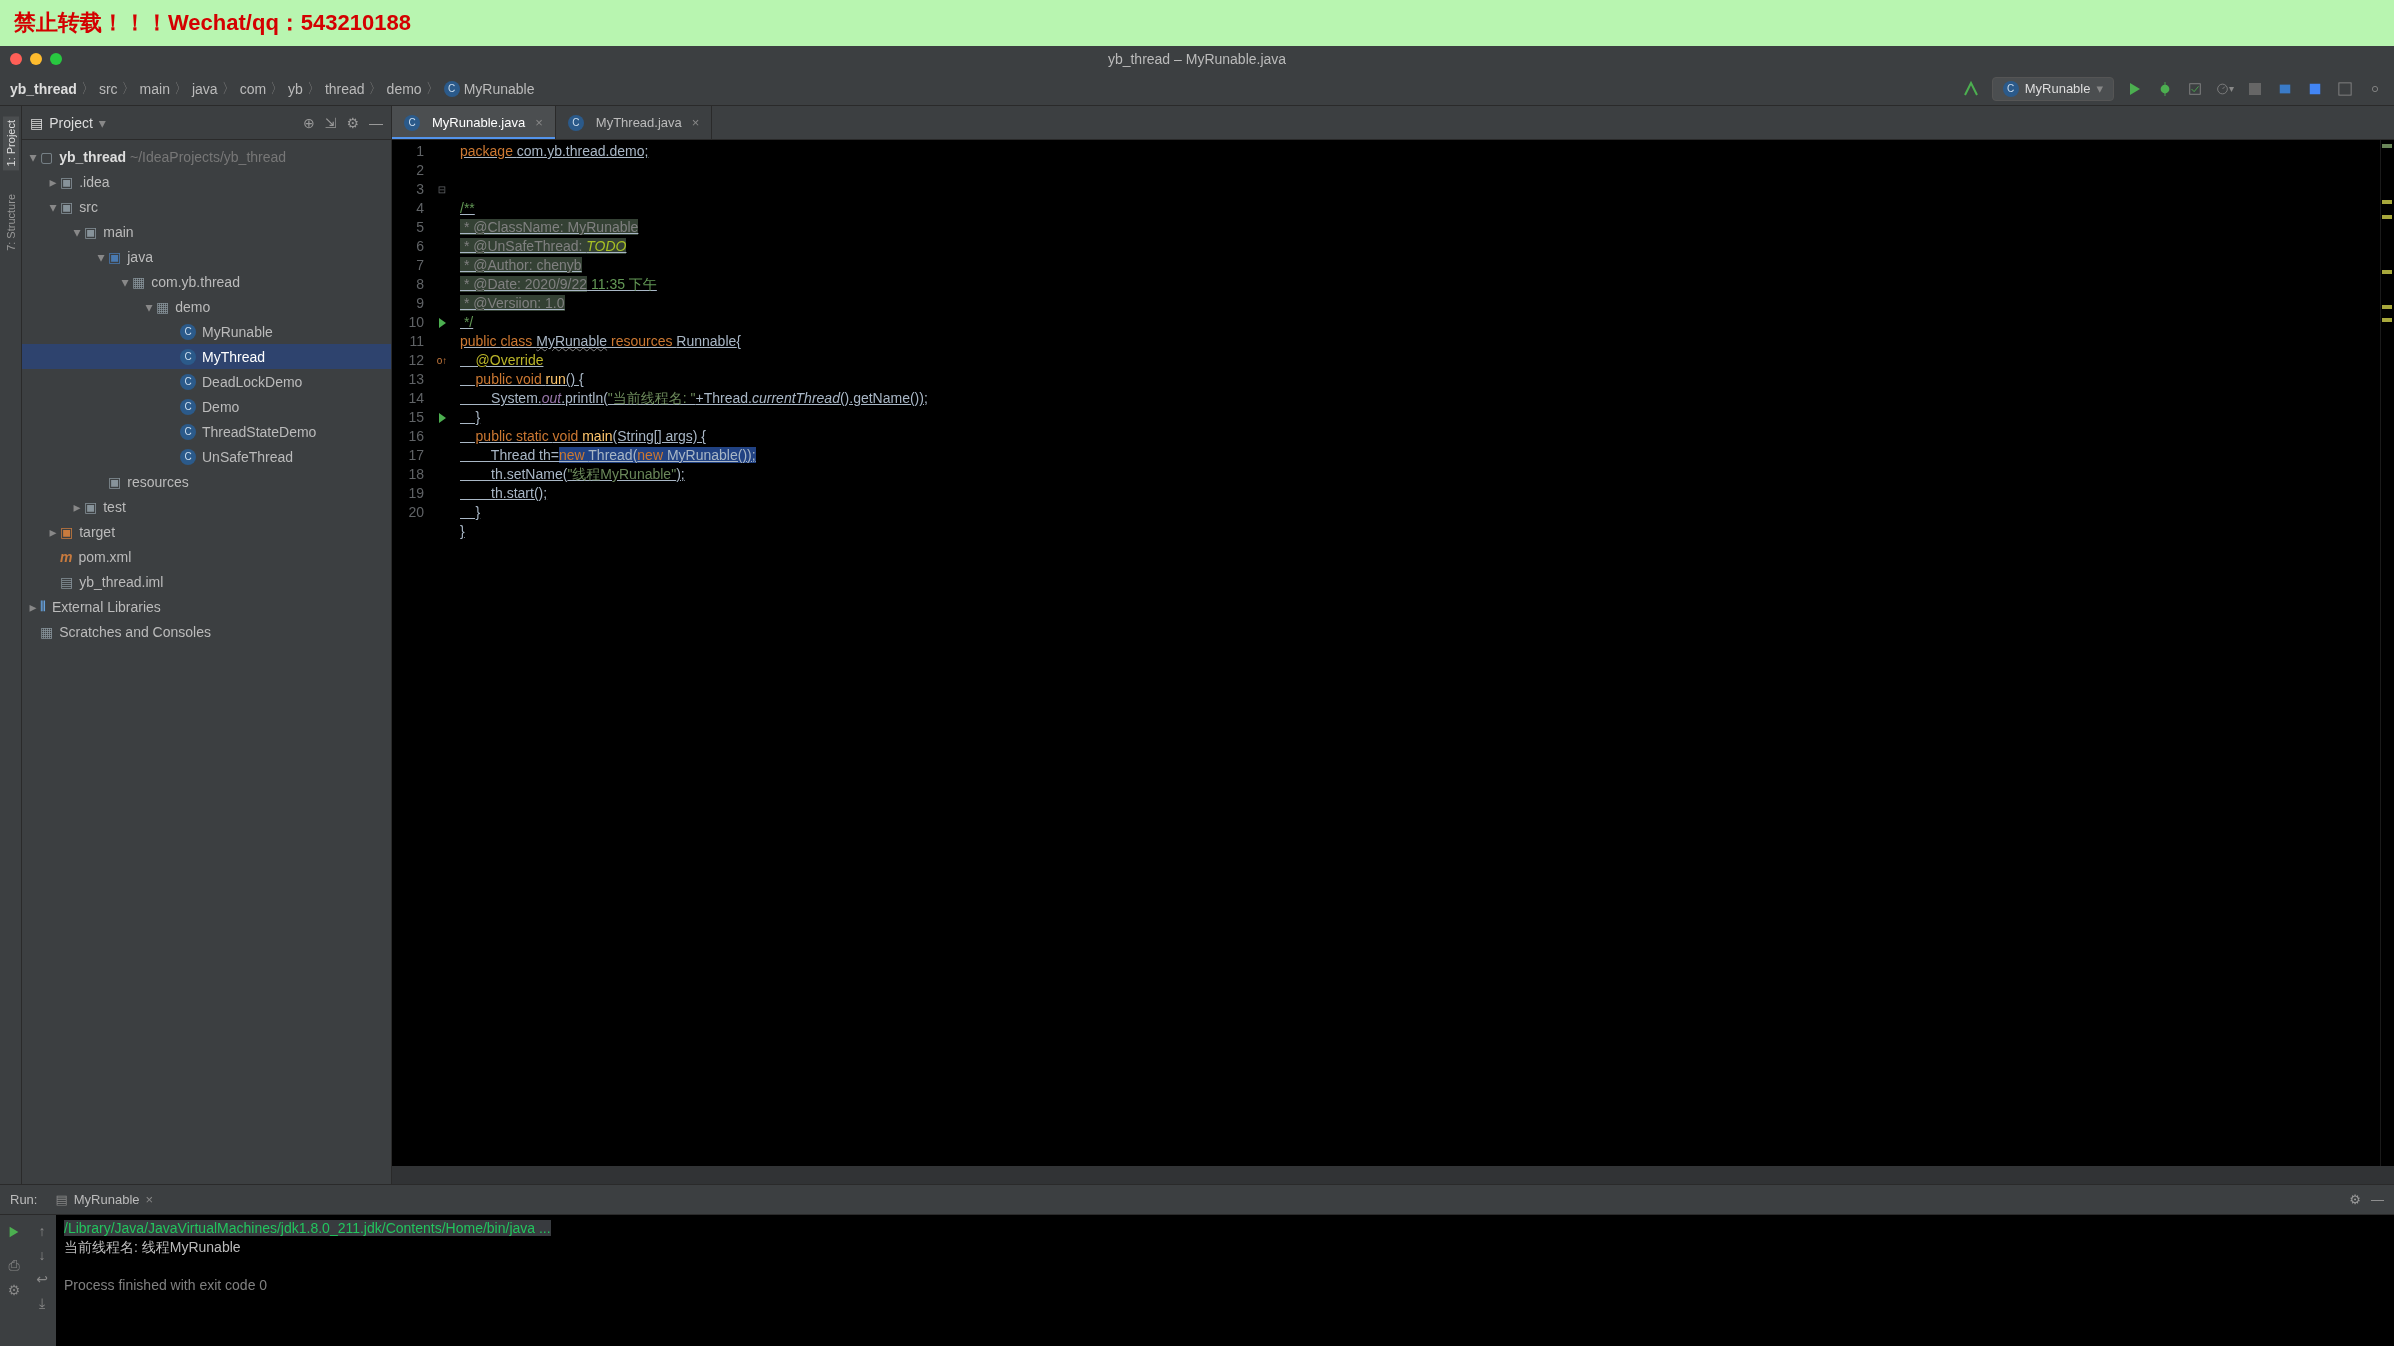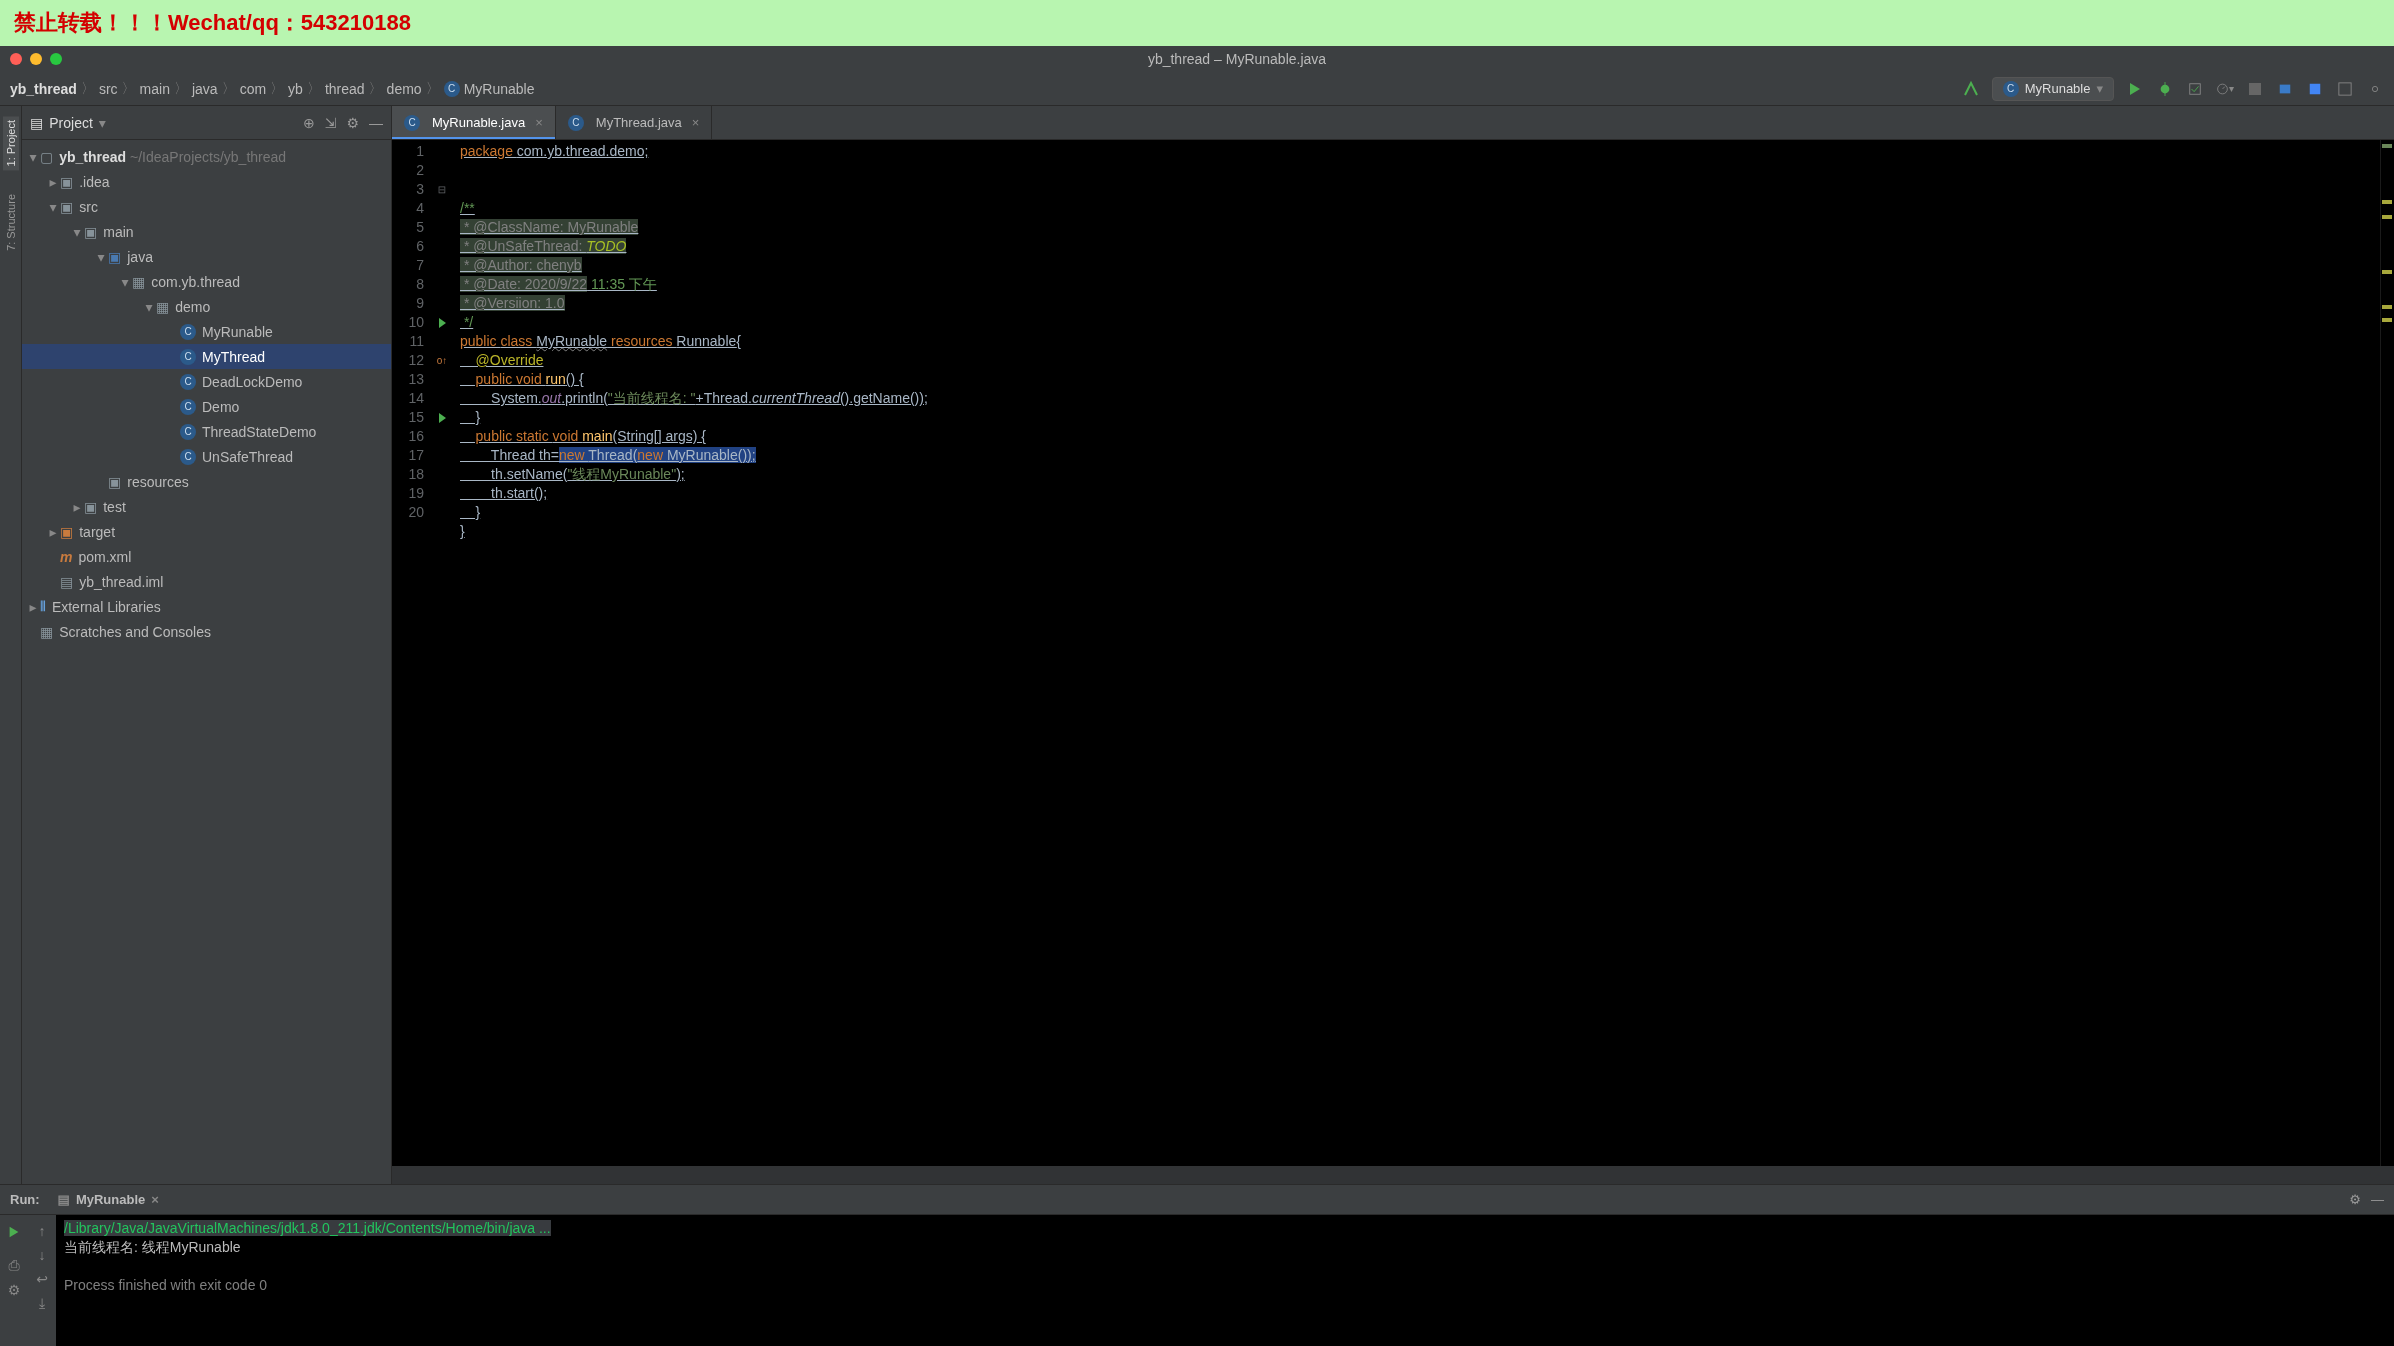--- a/index.html
+++ b/index.html
@@ -2,21 +2,21 @@
 <html><head>
 <meta charset="utf-8">
 <style>
   * { margin: 0; padding: 0; box-sizing: border-box; font-family: -apple-system, "Helvetica Neue", Arial, sans-serif; }
   body { background: #2b2b2b; color: #bbb; font-size: 14px; overflow: hidden; }
   .banner { background: #b8f5b0; color: #d40000; font-size: 22px; font-weight: bold; padding: 8px 14px; display: flex; gap: 60px; }
   .titlebar { background: #3c3f41; height: 26px; display: flex; align-items: center; position: relative; }
   .traffic { display: flex; gap: 8px; padding-left: 10px; }
   .dot { width: 12px; height: 12px; border-radius: 50%; }
   .dot.red { background: #ff5f57; } .dot.yellow { background: #febc2e; } .dot.green { background: #28c840; }
-  .titlebar-title { position: absolute; left: 50%; transform: translateX(-50%); color: #bbb; font-size: 14px; margin-left: 40px; }
+  .titlebar-title { position: absolute; left: 50%; transform: translateX(-50%); color: #bbb; font-size: 14px; }
   .navbar { background: #3c3f41; height: 34px; display: flex; align-items: center; border-bottom: 1px solid #2a2a2a; padding: 0 10px; justify-content: space-between; }
   .breadcrumbs { display: flex; align-items: center; gap: 4px; font-size: 14px; color: #bbb; }
   .crumb.strong { font-weight: bold; color: #ddd; }
   .chev { color: #777; }
   .crumb-icon { color: #6fb7ff; display: inline-flex; align-items: center; justify-content:center; width:16px; height:16px; background:#2b5a8a; border-radius:50%; font-size:10px; color:#cde; }
   .nav-actions { display: flex; align-items: center; gap: 12px; }
   .run-config { background: #4b4e50; border: 1px solid #555; border-radius: 4px; padding: 3px 10px; display:flex; align-items:center; gap:6px; color:#ddd; font-size:13px; }
   .icon { display: inline-flex; align-items:center; justify-content:center; width:18px; height:18px; }
   .play-icon svg polygon { fill: #4caf50; }
   .bug-icon svg { fill: #4caf50; }
@@ -64,21 +64,21 @@
   .fn { color:#ffc66d; }
   .field { color:#9876aa; font-style:italic; }
   .underline { text-decoration: underline wavy #808080; text-decoration-thickness:1px;}
   .hilite { background:#214283; }
   .scroll-marks { width:14px; background:#000; border-left:1px solid #1a1a1a; position:relative;}
   .mark { position:absolute; right:2px; width:10px; height:4px; }
   .mark.green { background:#6a8759; } .mark.yellow { background:#a8a83c; }
   .bottom-strip { height:18px; background:#313335; }
   .run-panel { height:170px; background:#3c3f41; border-top:1px solid #2a2a2a; display:flex; flex-direction:column;}
   .run-header { height:30px; display:flex; align-items:center; justify-content:space-between; padding:0 10px; font-size:13px; color:#bbb; border-bottom:1px solid #2a2a2a;}
-  .run-header-left { display:flex; align-items:center; gap:10px;font-weight:bold;}
+  .run-header-left { display:flex; align-items:center; gap:10px;}
   .run-tab { display:flex; align-items:center; gap:6px; padding:3px 8px; }
   .run-header-right { display:flex; gap:10px; color:#999;}
   .run-body { flex:1; display:flex; }
   .run-tools { width:28px; display:flex; flex-direction:column; align-items:center; gap:8px; padding-top:8px; background:#3c3f41;}
   .run-tools2 { width:28px; display:flex; flex-direction:column; align-items:center; gap:8px; padding-top:8px; background:#3c3f41;}
   .console { flex:1; background:#000; font-family:Menlo, Consolas, monospace; font-size:14px; padding:4px 8px; line-height:19px;}
   .console .cmd { background:#383b3f; color:#22c55e; }
   .console .out { color:#bbb; }
   .console .exit { color:#808080; }
 </style>

